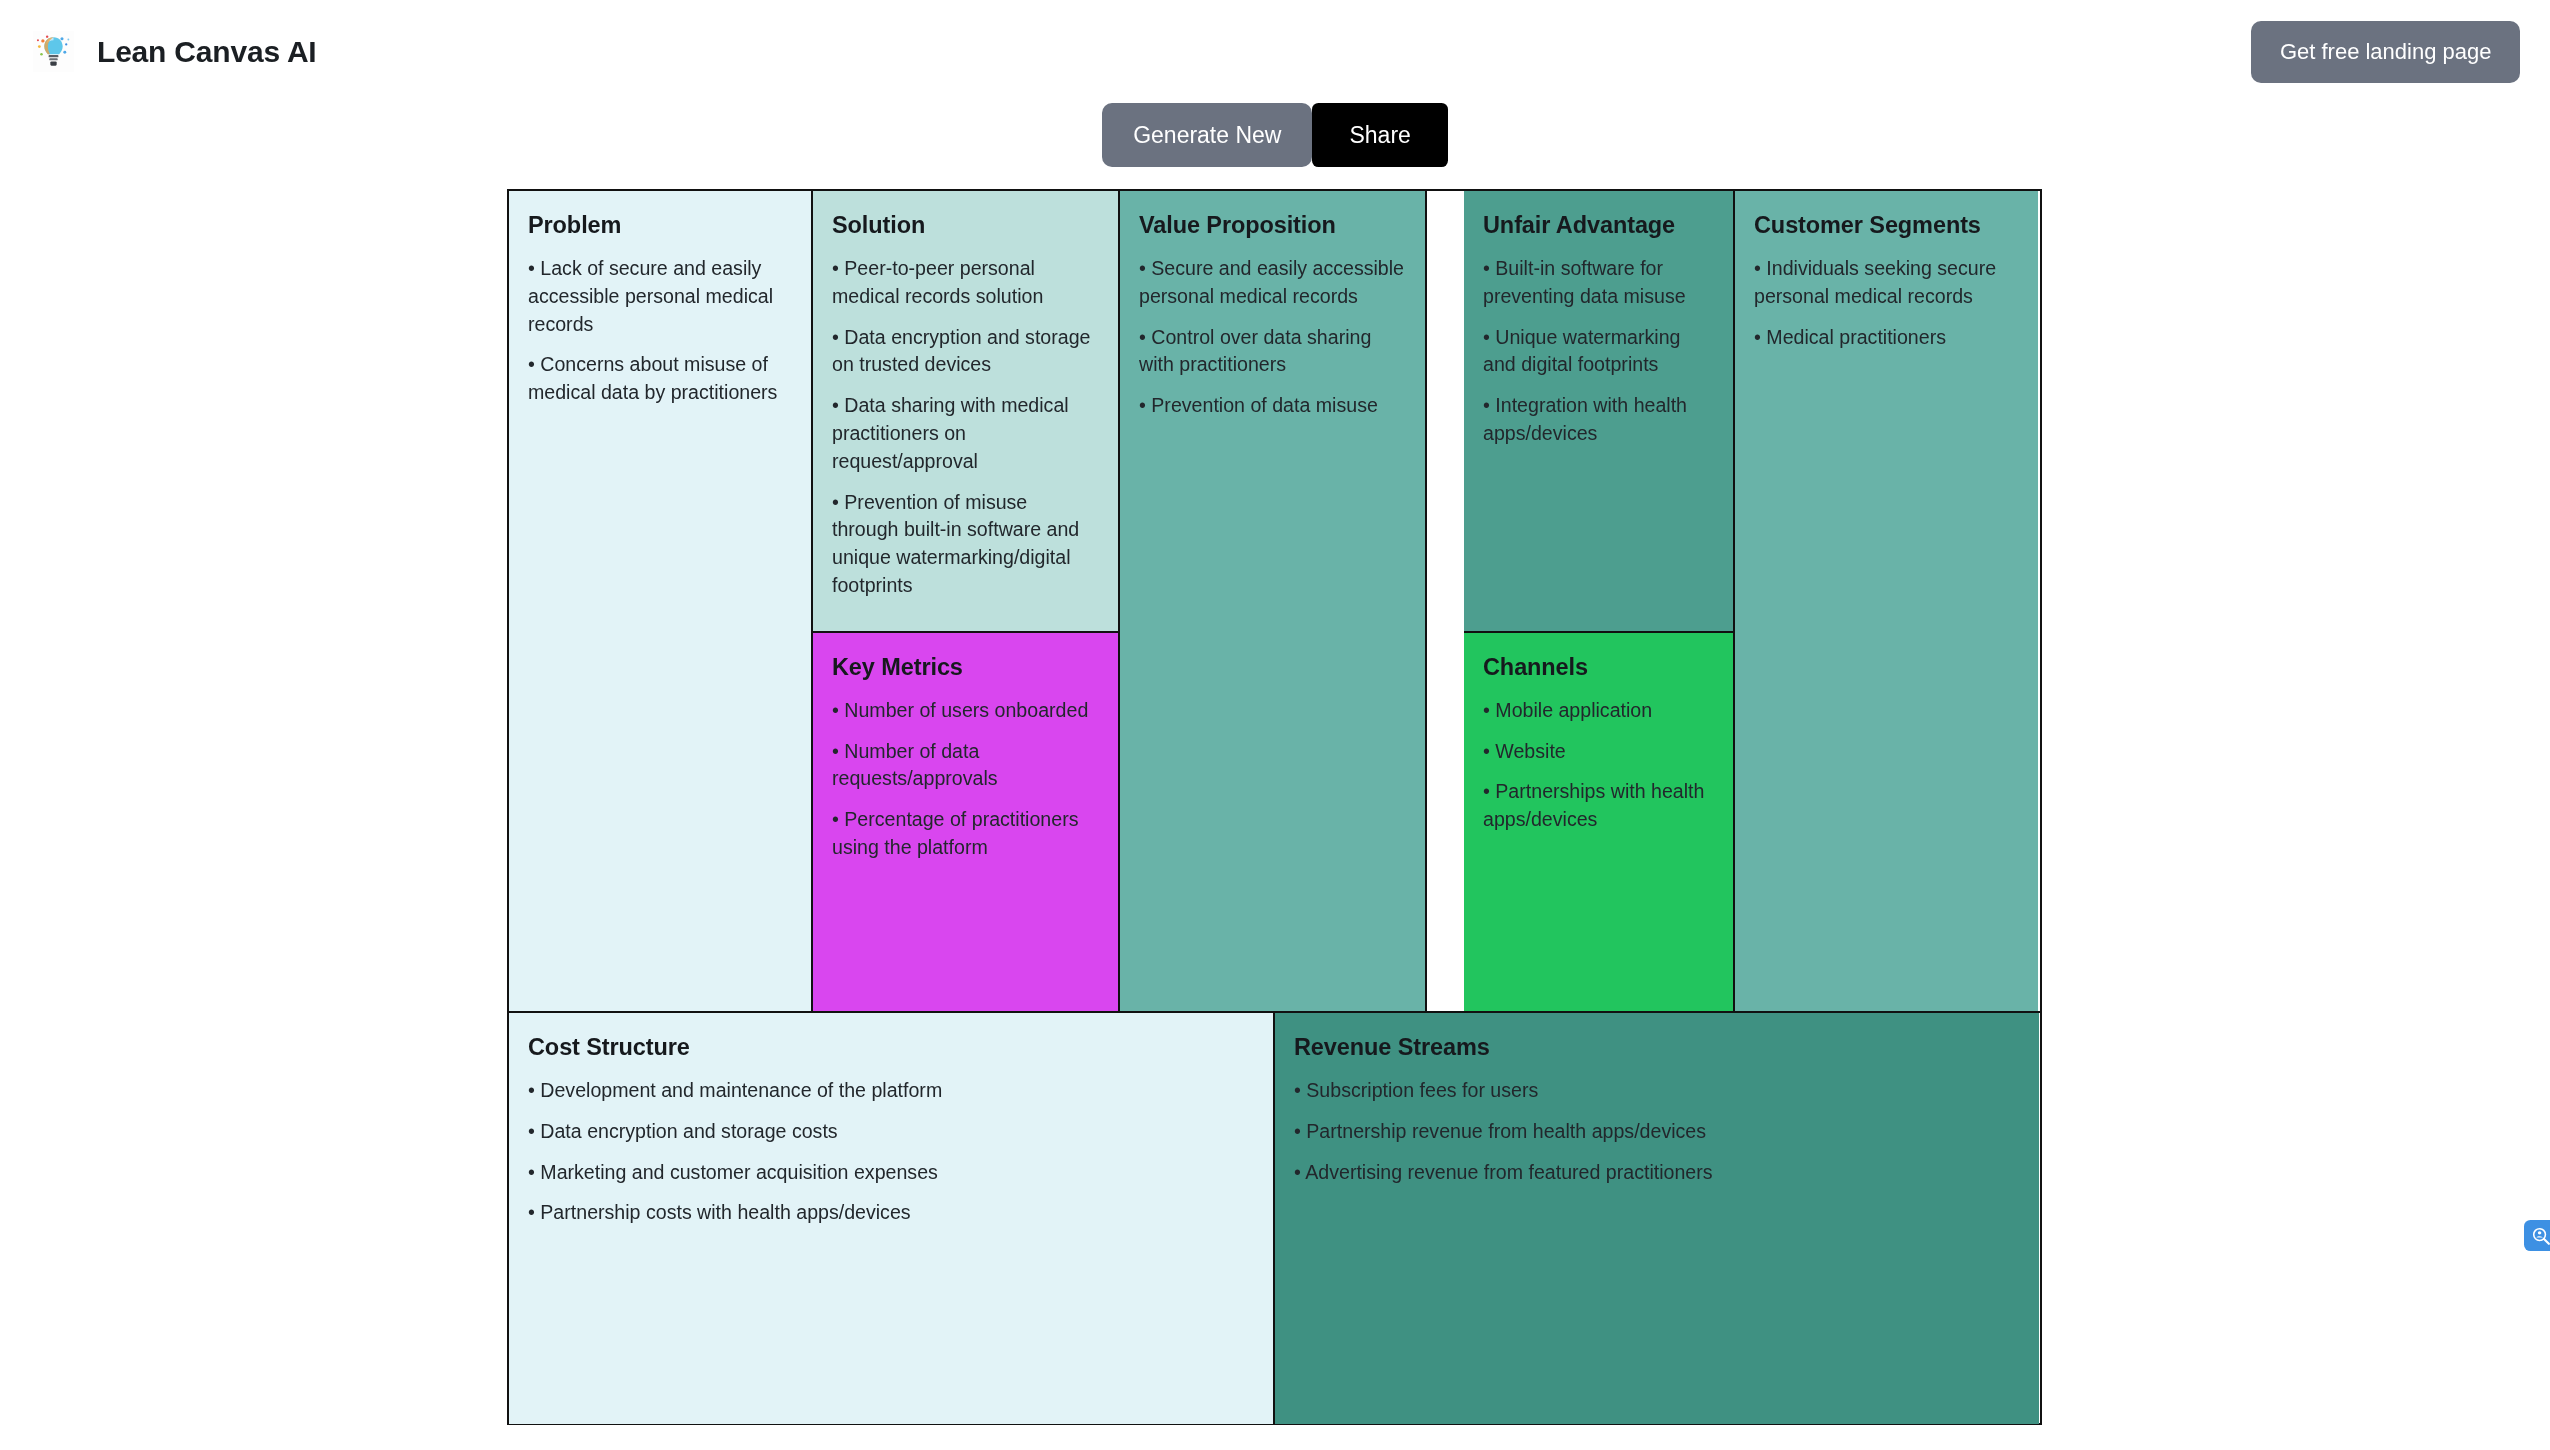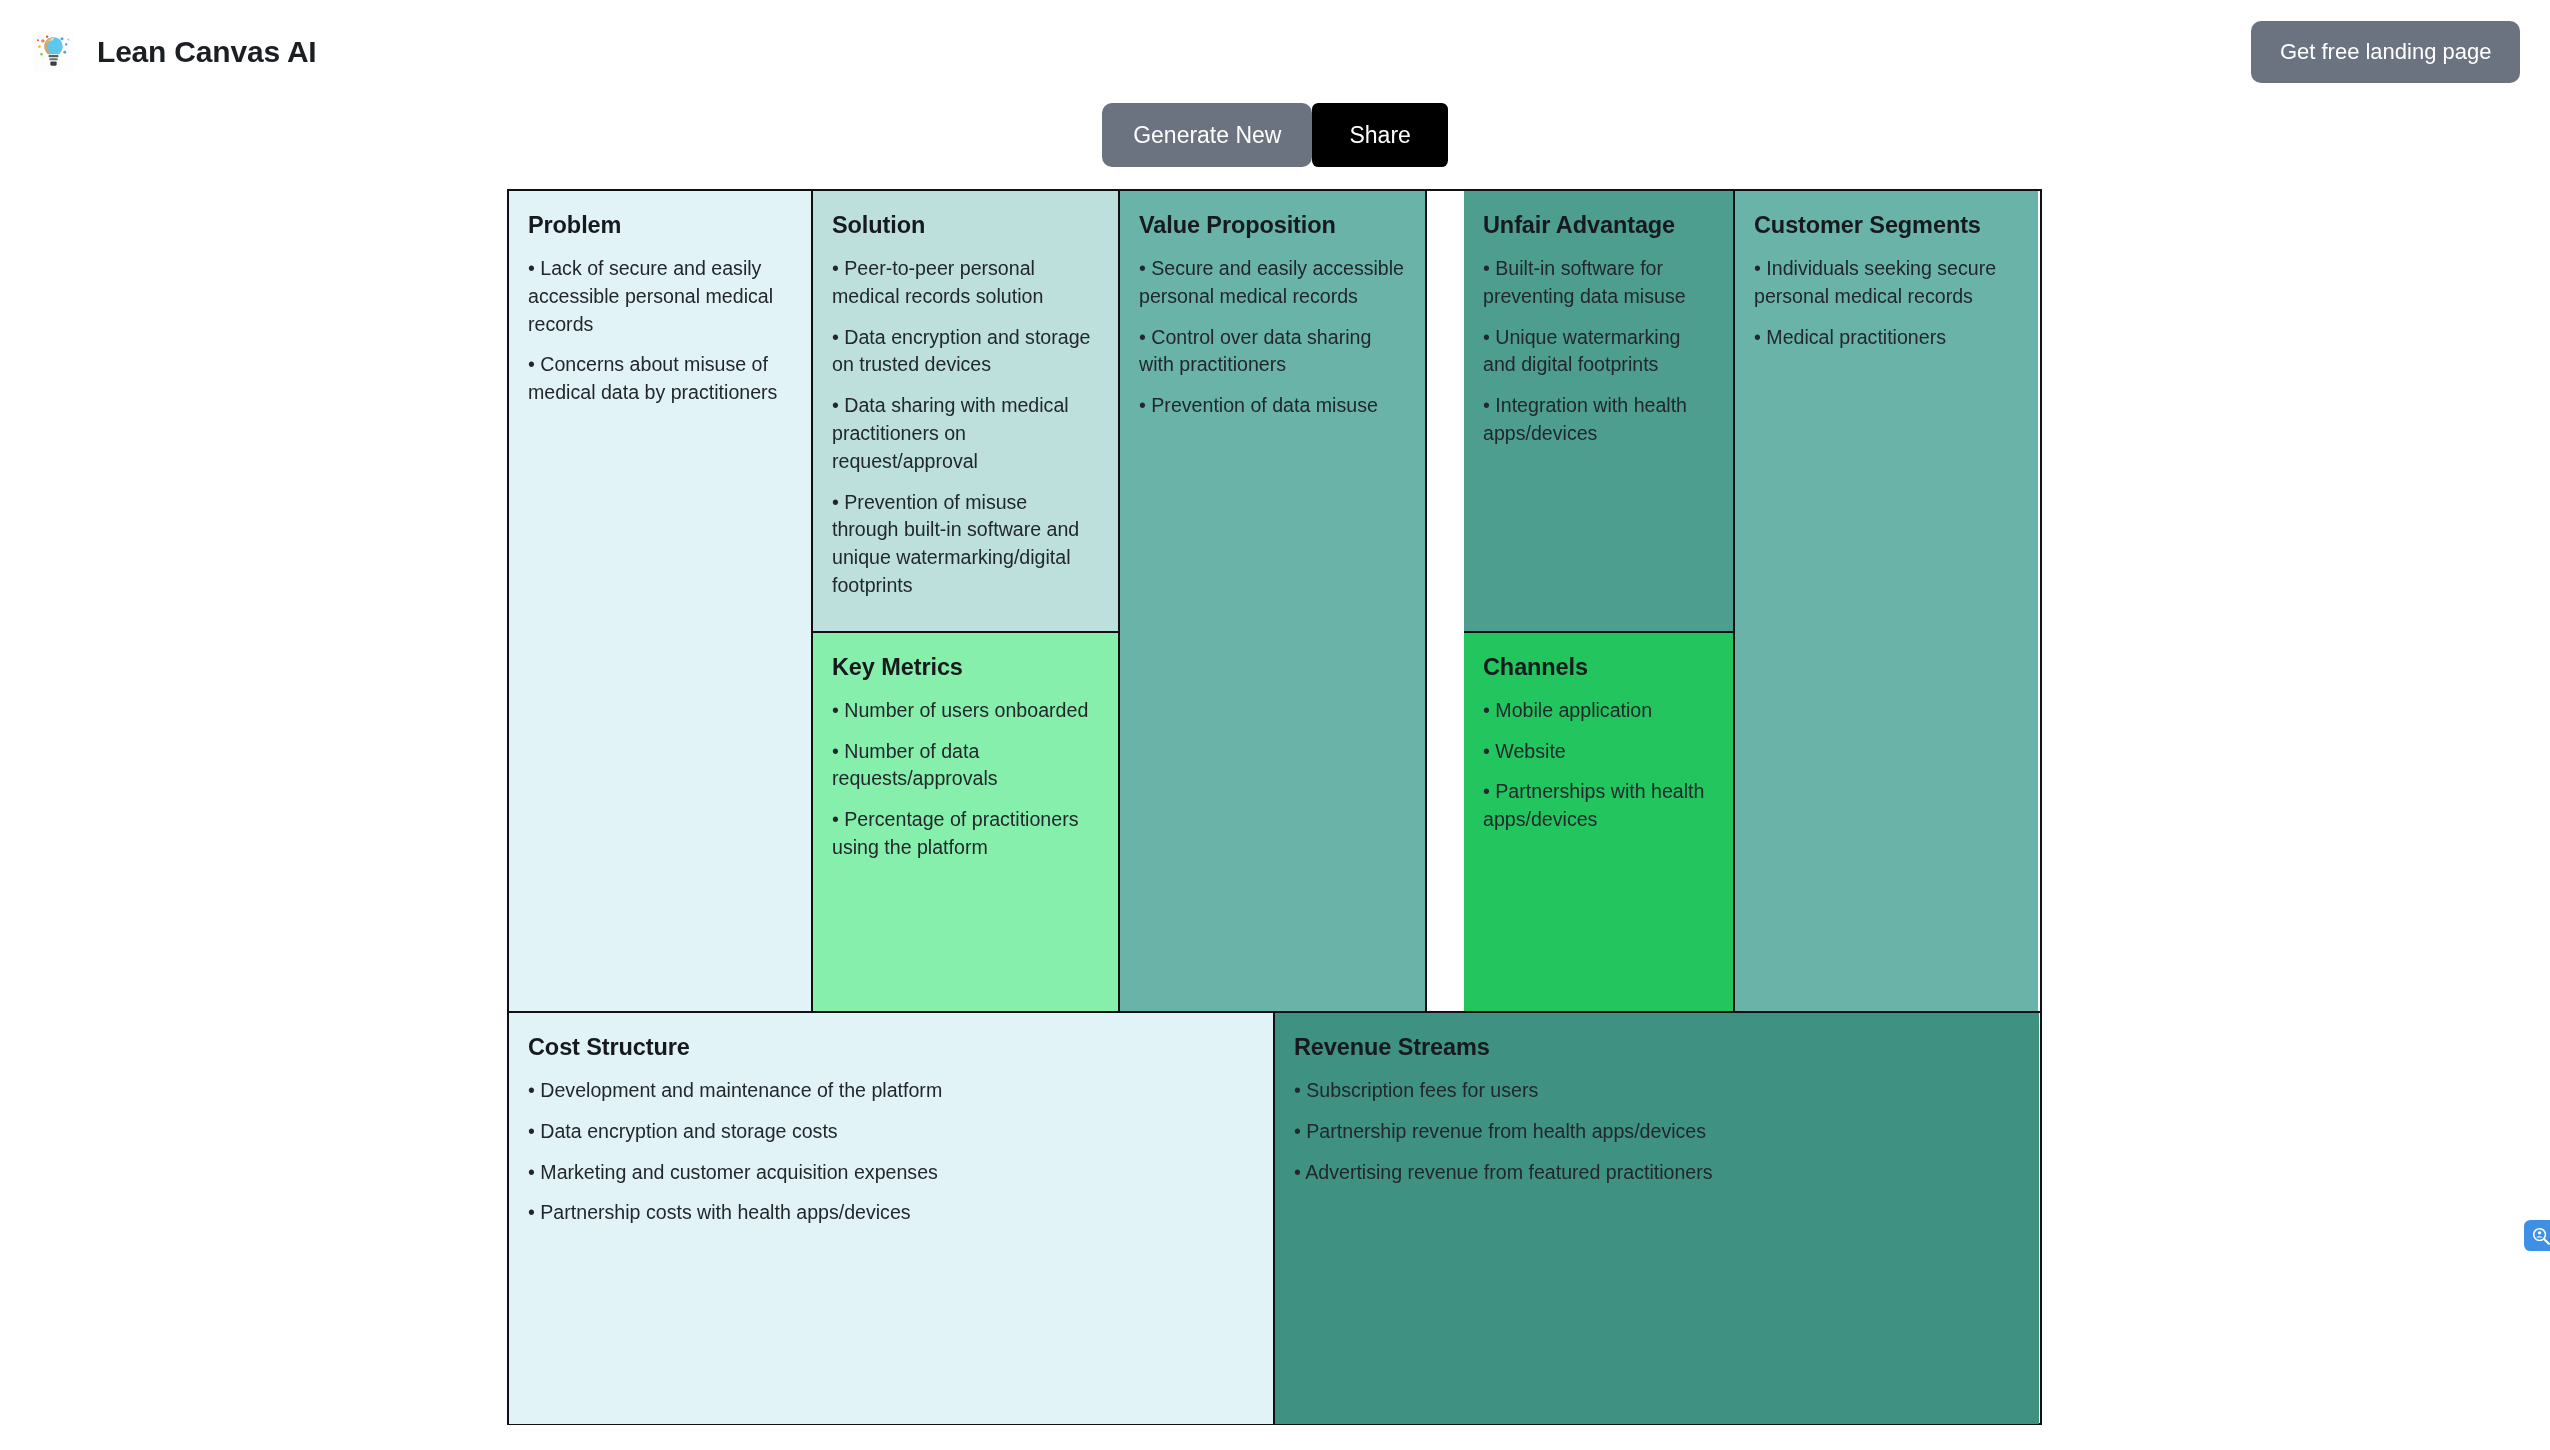--- a/index.html
+++ b/index.html
@@ -159,21 +159,21 @@
   .cell-list li:last-child { margin-bottom: 0; }
 
   
   .col-cost    { width: 766px; border-right: 2.8px solid #111111; box-sizing: border-box; }
   .col-revenue { width: 764px; box-sizing: border-box; }
   .bottom-cell { height: 100%; box-sizing: border-box; padding: 17px 19px; }
 
   
   .bg-problem  { background: #e2f3f7; }
   .bg-solution { background: #bde0dc; }
-  .bg-metrics  { background: #86efac; }
+  .bg-metrics  { background: #d946ef; }
   .bg-value    { background: #69b3a8; }
   .bg-unfair   { background: #4d9e8f; }
   .bg-channels { background: #22c55e; }
   .bg-segments { background: #69b3a8; }
   .bg-cost     { background: #e2f3f7; }
   .bg-revenue  { background: #3f9182; }
 
   
   .people-widget {
     position: absolute;

